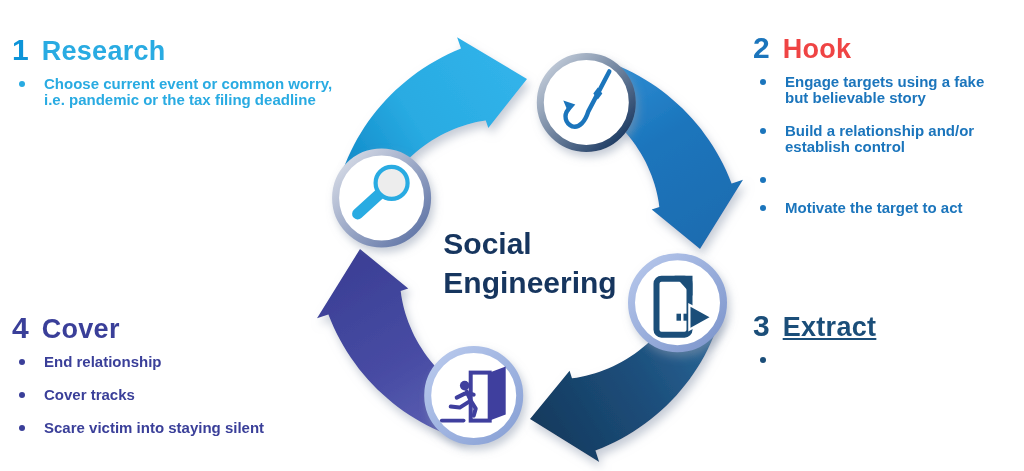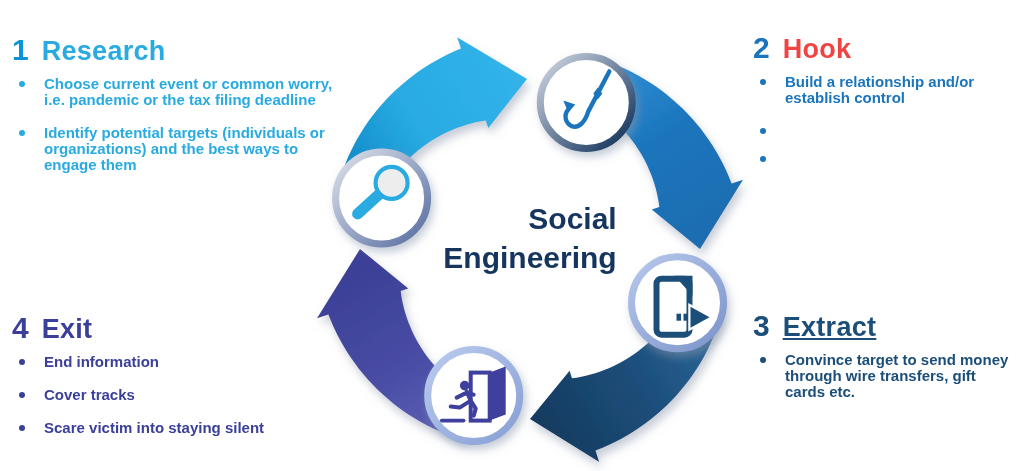--- a/index.html
+++ b/index.html
@@ -2,22 +2,22 @@
 <html><head>
 <meta charset="utf-8">
 <style>
   html,body{margin:0;padding:0;}
   body{
     width:1024px;height:471px;overflow:hidden;background:#ffffff;position:relative;
     font-family:"Liberation Sans",sans-serif;font-weight:bold;
   }
   #cycle-svg{position:absolute;left:0;top:0;}
   .title{
-    position:absolute;left:530px;top:238px;transform:translate(-50%,-50%);
-    text-align:right;font-size:30px;line-height:39px;white-space:nowrap;
+    position:absolute;left:530px;top:263px;transform:translate(-50%,-50%);
+    text-align:left;font-size:30px;line-height:39px;white-space:nowrap;
   }
   .section{position:absolute;}
   .sec-head{display:flex;align-items:baseline;margin-bottom:9px;}
   .num{font-size:30px;margin-right:13px;}
   .hed{font-size:27px;letter-spacing:.3px;text-align:center;}
   ul.bullets{list-style:none;margin:0;padding:0;}
   ul.bullets li{display:flex;margin-bottom:17px;}
   .dot{width:6px;height:6px;border-radius:50%;margin:5px 19px 0 7px;flex:none;}
   .txt{font-size:15px;line-height:16px;white-space:pre-line;}
   .s-research{left:12px;top:33px;width:340px;}
@@ -120,73 +120,70 @@
   <div class="sec-head">
     <span class="num" style="color: rgb(13, 148, 216);">1</span>
     <span class="hed" style="color: rgb(41, 171, 226);">Research</span>
   </div>
   <ul class="bullets">
       <li>
         <span class="dot" style="background: rgb(41, 171, 226);"></span>
         <span class="txt">Choose current event or common worry,
 i.e. pandemic or the tax filing deadline</span>
       </li>
-      <li>
-        <span class="dot" style="background: rgb(41, 171, 226);"></span>
-        <span class="txt">Identify potential targets (individuals or
-organizations) and the best ways to
-engage them</span>
-      </li>
     </ul>
 </div>
 
 <div class="section s-hook" style="color: rgb(27, 117, 188);">
   <div class="sec-head">
     <span class="num" style="color: rgb(27, 117, 188);">2</span>
     <span class="hed" style="color: #ef4444;">Hook</span>
   </div>
   <ul class="bullets">
       <li>
         <span class="dot" style="background: rgb(27, 117, 188);"></span>
+        <span class="txt">Engage targets using a fake
+but believable story</span>
+      </li>
+      <li>
+        <span class="dot" style="background: rgb(27, 117, 188);"></span>
         <span class="txt">Build a relationship and/or
 establish control</span>
       </li>
       <li>
         <span class="dot" style="background: rgb(27, 117, 188);"></span>
       </li>
       <li>
         <span class="dot" style="background: rgb(27, 117, 188);"></span>
+        <span class="txt">Motivate the target to act</span>
       </li>
     </ul>
 </div>
 
 <div class="section s-extract" style="color: rgb(27, 78, 121);">
   <div class="sec-head">
     <span class="num" style="color: rgb(27, 78, 121);">3</span>
     <span class="hed" style="color: rgb(27, 78, 121); text-decoration: underline;">Extract</span>
   </div>
   <ul class="bullets">
       <li>
         <span class="dot" style="background: rgb(27, 78, 121);"></span>
-        <span class="txt">Convince target to send money
-through wire transfers, gift
-cards etc.</span>
       </li>
     </ul>
 </div>
 
 <div class="section s-exit" style="color: rgb(58, 63, 153);">
   <div class="sec-head">
     <span class="num" style="color: rgb(58, 63, 153);">4</span>
-    <span class="hed" style="color: rgb(58, 63, 153);">Exit</span>
+    <span class="hed" style="color: rgb(58, 63, 153);">Cover</span>
   </div>
   <ul class="bullets">
       <li>
         <span class="dot" style="background: rgb(58, 63, 153);"></span>
-        <span class="txt">End information</span>
+        <span class="txt">End relationship</span>
       </li>
       <li>
         <span class="dot" style="background: rgb(58, 63, 153);"></span>
         <span class="txt">Cover tracks</span>
       </li>
       <li>
         <span class="dot" style="background: rgb(58, 63, 153);"></span>
         <span class="txt">Scare victim into staying silent</span>
       </li>
     </ul>

